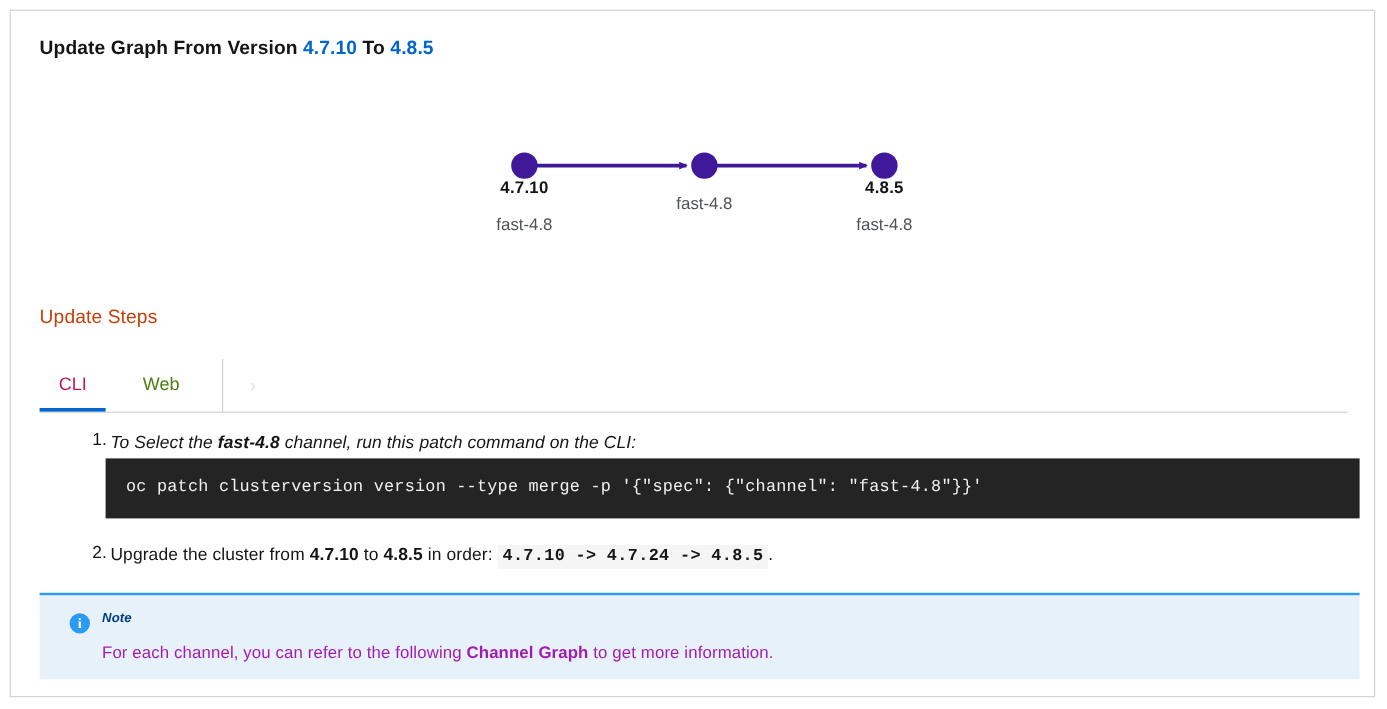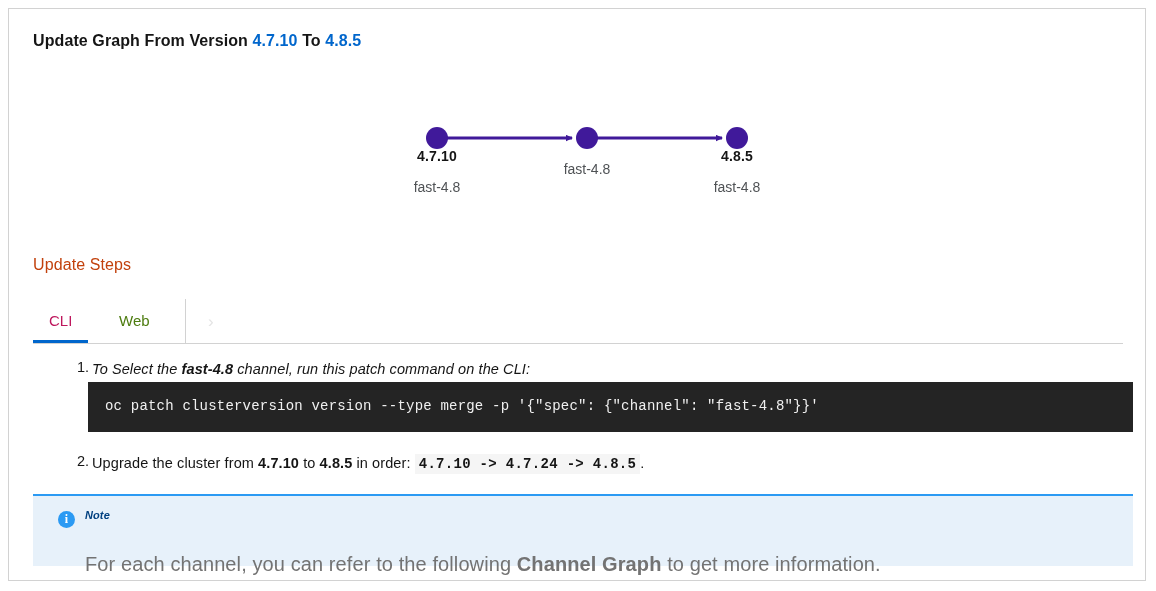--- a/index.html
+++ b/index.html
@@ -234,23 +234,23 @@
     top: 13px;
     font-size: 11px;
     font-weight: bold;
     color: #004080;
     letter-spacing: 0.1px;
     font-style: italic;
   }
   .alert-body {
     position: absolute;
     left: 52px;
-    top: 57px;
-    font-size: 20px;
-    color: #737373;
+    top: 39px;
+    font-size: 14px;
+    color: #a21caf;
     letter-spacing: 0.1px;
     white-space: nowrap;
   }
   .alert-body b { font-weight: bold; }
 </style>
 </head>
 <body>
 
 <div class="card">
 

